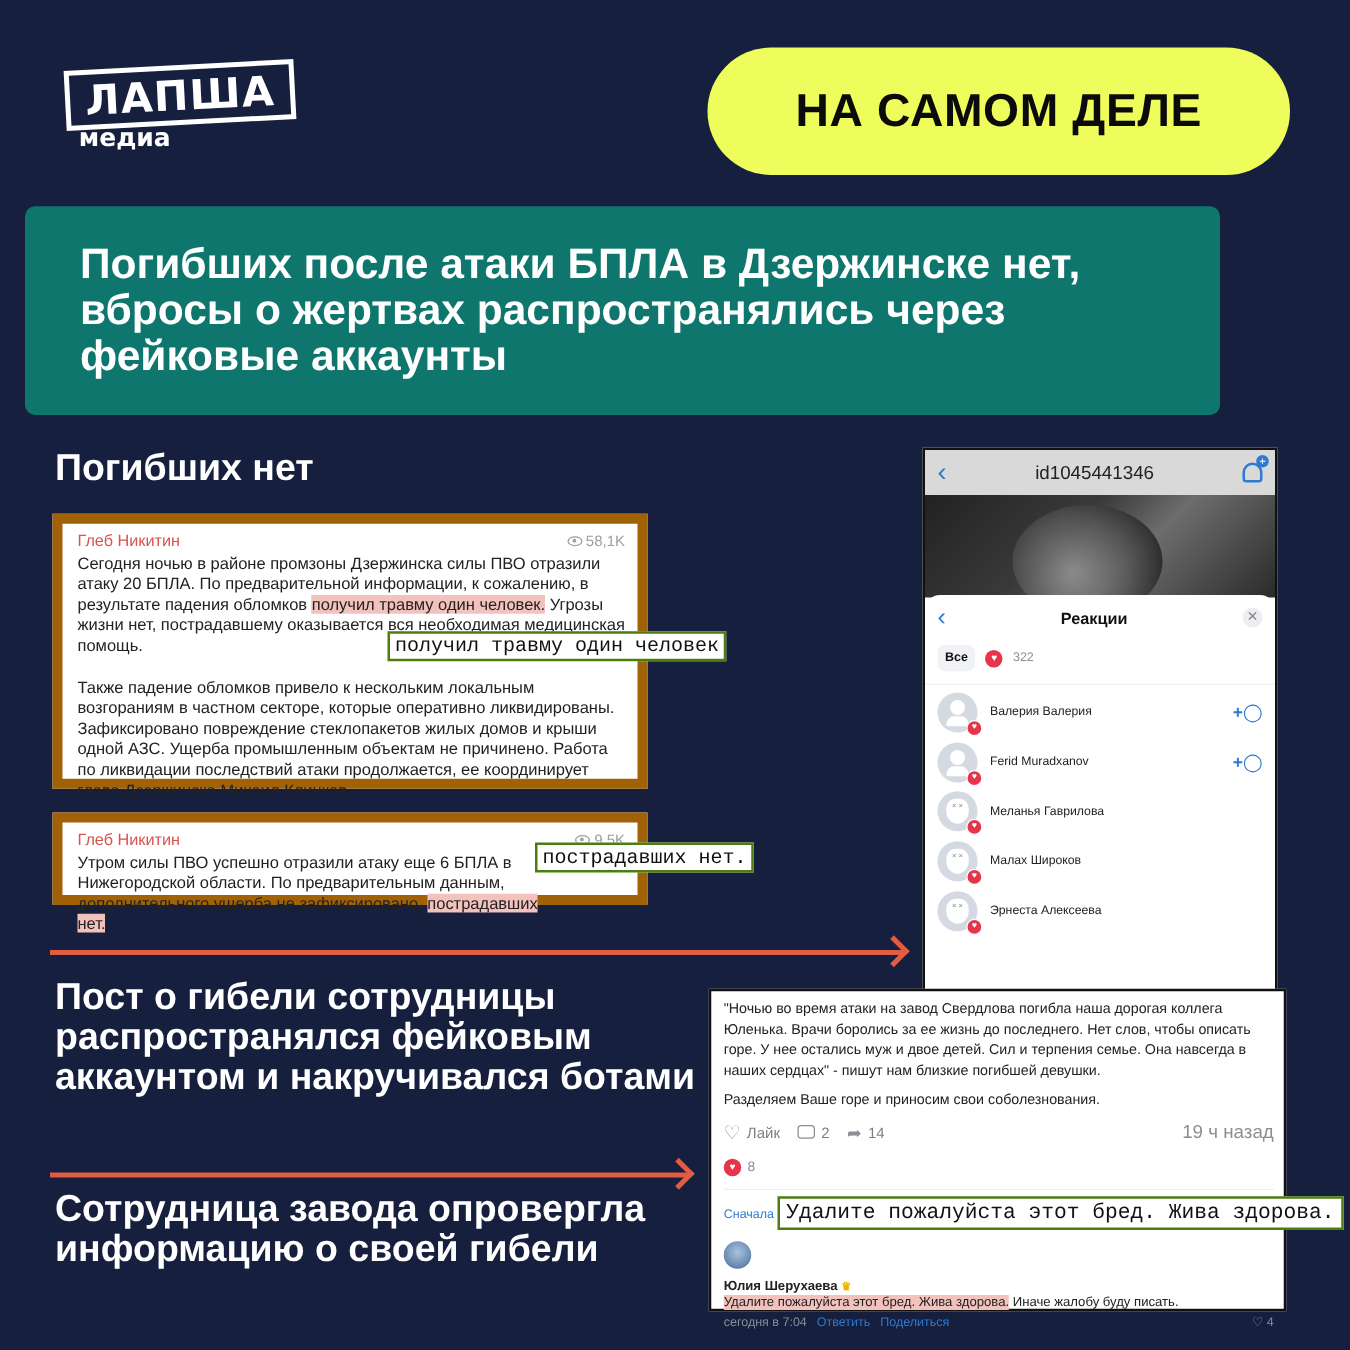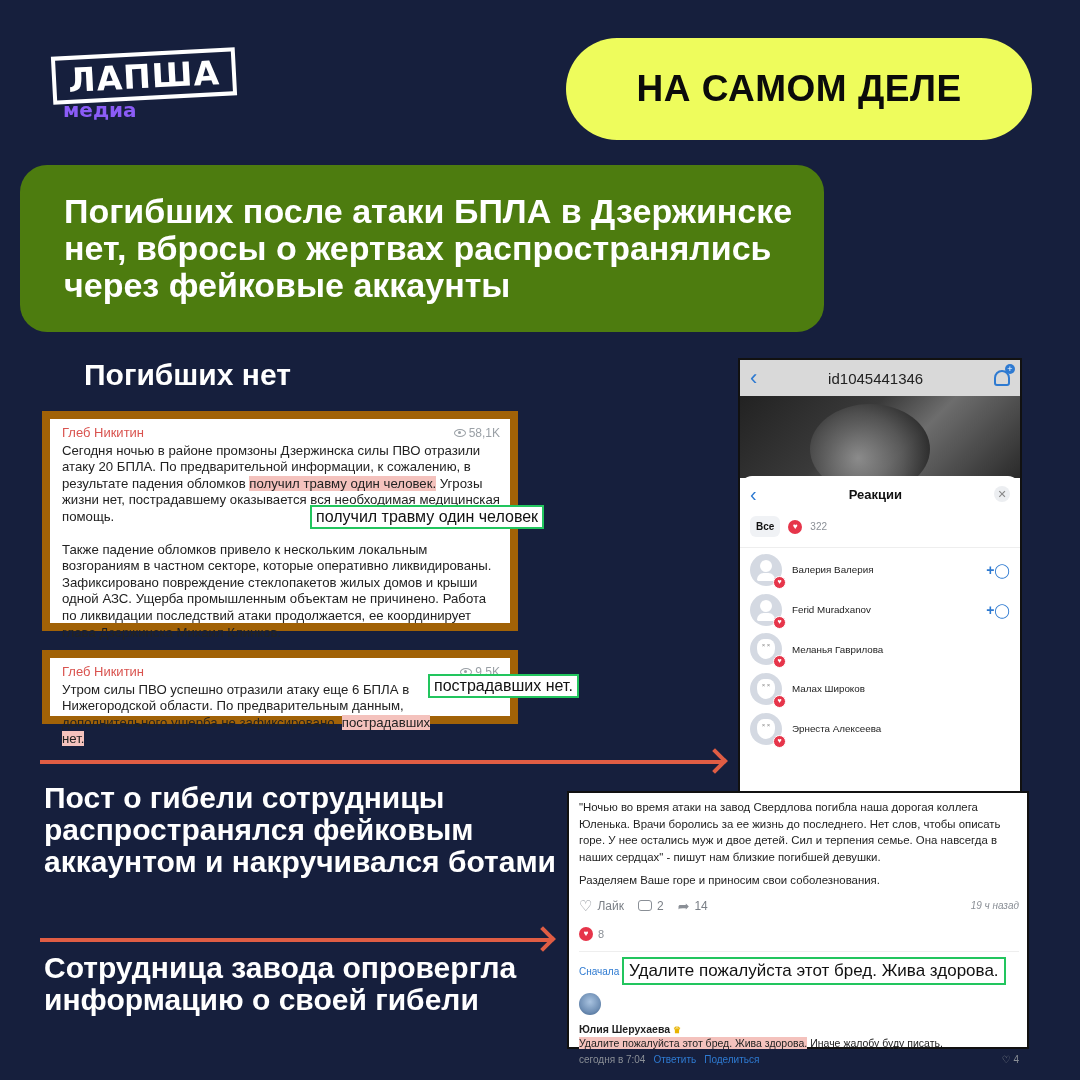--- a/index.html
+++ b/index.html
@@ -3,33 +3,33 @@
   <meta charset="utf-8">
   <style>
     * { box-sizing: border-box; margin: 0; padding: 0; }
     html, body { width: 1080px; height: 1080px; overflow: hidden; }
     body { background: #161f3d; font-family: "Liberation Sans", "DejaVu Sans", sans-serif; position: relative; color: #fff; }
     .abs { position: absolute; }
 
     
     .logo-box { left: 52px; top: 52px; width: 184px; height: 48px; border: 4px solid #fff; transform: rotate(-3deg); display: flex; align-items: center; justify-content: center; }
     .logo-word { font-family: "DejaVu Sans", sans-serif; font-weight: 900; font-size: 33px; letter-spacing: 1px; color: #fff; }
-    .logo-sub { left: 63px; top: 98px; font-family: "DejaVu Sans", sans-serif; font-weight: 700; font-size: 20px; color: #8b5cf6; }
+    .logo-sub { left: 63px; top: 98px; font-family: "DejaVu Sans", sans-serif; font-weight: 700; font-size: 20px; color: #ffffff; }
 
     
     .pill { left: 566px; top: 38px; width: 466px; height: 102px; border-radius: 51px; background: #eefc5c; display: flex; align-items: center; justify-content: center; }
     .pill span { font-family: Liberation Sans, sans-serif; font-weight: 900; font-size: 37px; color: #0b0b0b; letter-spacing: 0.5px; }
 
     
-    .headline { left: 20px; top: 165px; width: 804px; height: 167px; background: #4d7c0f; border-radius: 27px; padding: 28px 0 0 44px; }
+    .headline { left: 20px; top: 165px; width: 956px; height: 167px; background: #0f766e; border-radius: 8px; padding: 28px 0 0 44px; }
     .headline p { font-family: "Liberation Sans", sans-serif; font-weight: 700; font-size: 34px; line-height: 37px; color: #fff; }
 
     
     .label { font-family: "Liberation Sans", sans-serif; font-weight: 700; color: #fff; }
-    .label-1 { left: 44px; top: 358px; font-size: 30px; margin-left: 40px; }
+    .label-1 { left: 44px; top: 358px; font-size: 30px; }
     .label-2 { left: 44px; top: 782px; font-size: 30px; line-height: 32px; width: 520px; }
     .label-3 { left: 44px; top: 952px; font-size: 30px; line-height: 32px; width: 500px; }
 
     
     .arrow { height: 4px; background: #e05d44; }
     .arrow::after { content: ""; position: absolute; right: 0; top: -8px; width: 14px; height: 14px; border-top: 4px solid #e05d44; border-right: 4px solid #e05d44; transform: rotate(45deg); transform-origin: center; }
     .arrow-1 { left: 40px; top: 760px; width: 684px; }
     .arrow-2 { left: 40px; top: 938px; width: 512px; }
 
     
@@ -37,21 +37,21 @@
     .post-1 { left: 42px; top: 411px; width: 476px; height: 220px; }
     .post-2 { left: 42px; top: 650px; width: 476px; height: 74px; }
     .post-author { color: #d9534f; font-size: 13px; display: flex; justify-content: space-between; margin-bottom: 1px; }
     .post-views { color: #9aa0a6; font-size: 12px; display: flex; align-items: center; gap: 3px; }
     .eye { display: inline-block; width: 12px; height: 8px; border: 1.5px solid #9aa0a6; border-radius: 50%; position: relative; }
     .eye::after { content: ""; position: absolute; left: 3px; top: 1px; width: 3px; height: 3px; background: #9aa0a6; border-radius: 50%; }
     .hl { background: #f4c2bd; }
     .para-gap { height: 16px; }
 
     
-    .callout { background: #fff; color: #111; border: 2px solid #22c55e; font-family: Liberation Sans, sans-serif; white-space: nowrap; }
+    .callout { background: #fff; color: #111; border: 2px solid #4d7c0f; font-family: Liberation Mono, monospace; white-space: nowrap; }
     .callout-1 { left: 310px; top: 505px; font-size: 16px; padding: 1px 4px; }
     .callout-2 { left: 428px; top: 674px; font-size: 16px; padding: 1px 4px; }
     .callout-3 { left: 622px; top: 957px; font-size: 17px; padding: 2px 5px; z-index: 5; }
 
     
     .phone { left: 738px; top: 358px; width: 284px; height: 512px; background: #fff; border: 2px solid #111; overflow: hidden; }
     .phone-top { height: 36px; background: #d9d9d9; display: flex; align-items: center; justify-content: space-between; padding: 0 10px; color: #222; font-size: 15px; }
     .phone-top .back { color: #2e7ad1; font-size: 22px; line-height: 1; }
     .bell { width: 16px; height: 16px; border: 2px solid #2e7ad1; border-radius: 8px 8px 3px 3px; position: relative; }
     .bell::after { content: "+"; position: absolute; right: -7px; top: -8px; width: 10px; height: 10px; background: #2e7ad1; color: #fff; font-size: 9px; line-height: 10px; text-align: center; border-radius: 50%; }
@@ -77,21 +77,21 @@
 
     
     .vk { left: 567px; top: 791px; width: 462px; height: 258px; background: #fff; border: 2px solid #111; color: #222; font-family: "Liberation Sans", sans-serif; padding: 6px 8px 0 10px; z-index: 3; }
     .vk-text { font-size: 11.4px; line-height: 16.6px; }
     .vk-text p + p { margin-top: 7px; }
     .vk-actions { display: flex; align-items: center; margin-top: 8px; font-size: 12px; color: #7a7f86; }
     .vk-actions .act { display: flex; align-items: center; gap: 5px; margin-right: 14px; }
     .ic-heart-out { display: inline-block; font-size: 15px; color: #8a8f96; }
     .ic-bubble { display: inline-block; width: 14px; height: 11px; border: 1.5px solid #8a8f96; border-radius: 3px; }
     .ic-share { display: inline-block; font-size: 14px; color: #8a8f96; }
-    .vk-time { margin-left: auto; font-size: 10px; color: #8a8f96; font-style: italic; }
+    .vk-time { margin-left: auto; font-size: 15px; color: #8a8f96; }
     .vk-likes { display: flex; align-items: center; gap: 5px; margin-top: 12px; font-size: 11px; color: #8a8f96; padding-bottom: 10px; border-bottom: 1px solid #eee; }
     .vk-sort { margin-top: 14px; font-size: 10px; color: #2e7ad1; }
     .comment { display: flex; gap: 8px; margin-top: 16px; flex-direction: column; }
     .c-ava { width: 22px; height: 22px; border-radius: 50%; background: radial-gradient(circle at 50% 40%, #a9c3e0 0%, #6f8fb5 60%, #3d5f86 100%); flex-shrink: 0; }
     .c-body { font-size: 10.5px; line-height: 13px; flex: 1; }
     .c-author { font-weight: 700; color: #222; }
     .crown { color: #e8b400; font-size: 9px; }
     .c-meta { display: flex; gap: 8px; color: #8a8f96; font-size: 10px; margin-top: 3px; }
     .c-meta .link { color: #2e7ad1; }
     .c-meta .likes { margin-left: auto; }

